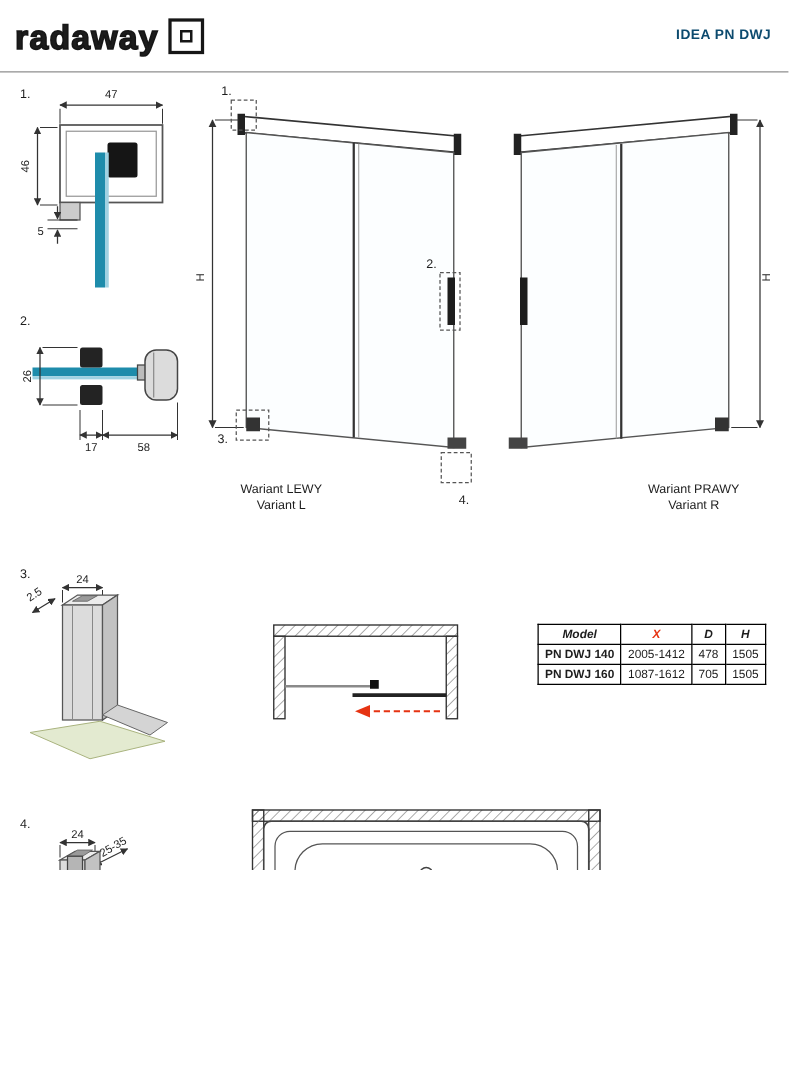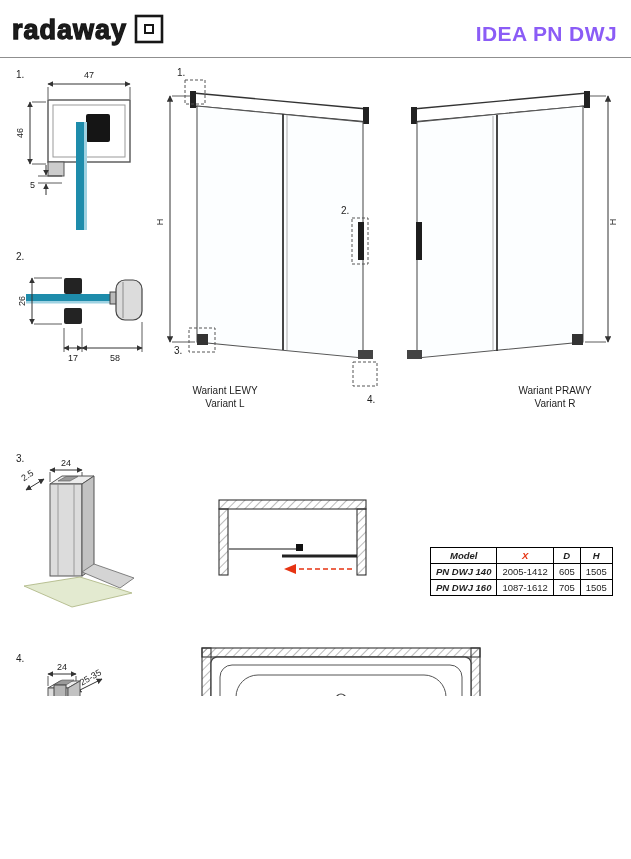--- a/index.html
+++ b/index.html
@@ -1,31 +1,31 @@
 <!DOCTYPE html>
 <html><head>
 <meta charset="utf-8">
 <style>
   * { margin:0; padding:0; box-sizing:border-box; }
   html,body { background:#fff; }
   body { font-family:"Liberation Sans", sans-serif; color:#1d1d1d; }
   .page { position:relative; width:631px; height:696px; background:#fff; overflow:hidden; margin:0 auto; }
   .abs { position:absolute; }
-  .title { font-size:21px; font-weight:bold; letter-spacing:.4px; color:#8b5cf6; }
+  .title { font-size:11px; font-weight:bold; letter-spacing:.4px; color:#0c4a6e; }
   .divider { position:absolute; left:0; right:0; top:57px; height:1px; background:#8f8f8f; }
   svg { display:block; font-family:"Liberation Sans", sans-serif; }
   svg text { fill:#1d1d1d; }
   .dim { font-size:9px; }
   .mark { font-size:10px; }
   .cap { font-size:10px; }
-  table.sizes { border-collapse:collapse; font-size:9.5px; background:#fff;margin-top:48px; }
+  table.sizes { border-collapse:collapse; font-size:9.5px; background:#fff; }
   table.sizes th, table.sizes td { border:1px solid #000; padding:2px 5px; text-align:center; white-space:nowrap; }
   table.sizes th { font-weight:bold; font-style:italic; }
   table.sizes th.xh { color:#e63312; }
-  table.sizes td.model { font-weight:bold; font-style:italic; }
+  table.sizes td.model { font-weight:bold; }
 </style>
 </head>
 <body>
 
 <div class="page">
 
   <svg class="abs" style="left:12px; top:8px;" width="170" height="44" viewBox="0 0 170 44">
     <text x="0" y="31" font-size="27" font-weight="bold" letter-spacing="1" fill="#ffffff" stroke="#161616" stroke-width="1.3">radaway</text>
     <g>
       <rect x="124" y="8" width="26" height="26" fill="none" stroke="#161616" stroke-width="2.6"></rect>
@@ -243,21 +243,21 @@
         <th>Model</th>
         <th class="xh">X</th>
         <th>D</th>
         <th>H</th>
       </tr>
     </thead>
     <tbody>
       <tr>
         <td class="model">PN DWJ 140</td>
         <td>2005-1412</td>
-        <td>605</td>
+        <td>478</td>
         <td>1505</td>
       </tr>
       <tr>
         <td class="model">PN DWJ 160</td>
         <td>1087-1612</td>
         <td>705</td>
         <td>1505</td>
       </tr>
     </tbody>
   </table>

